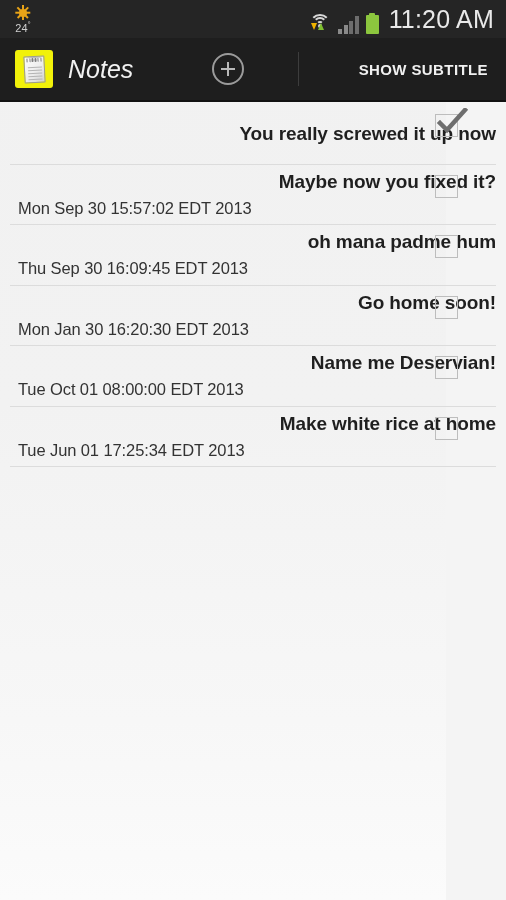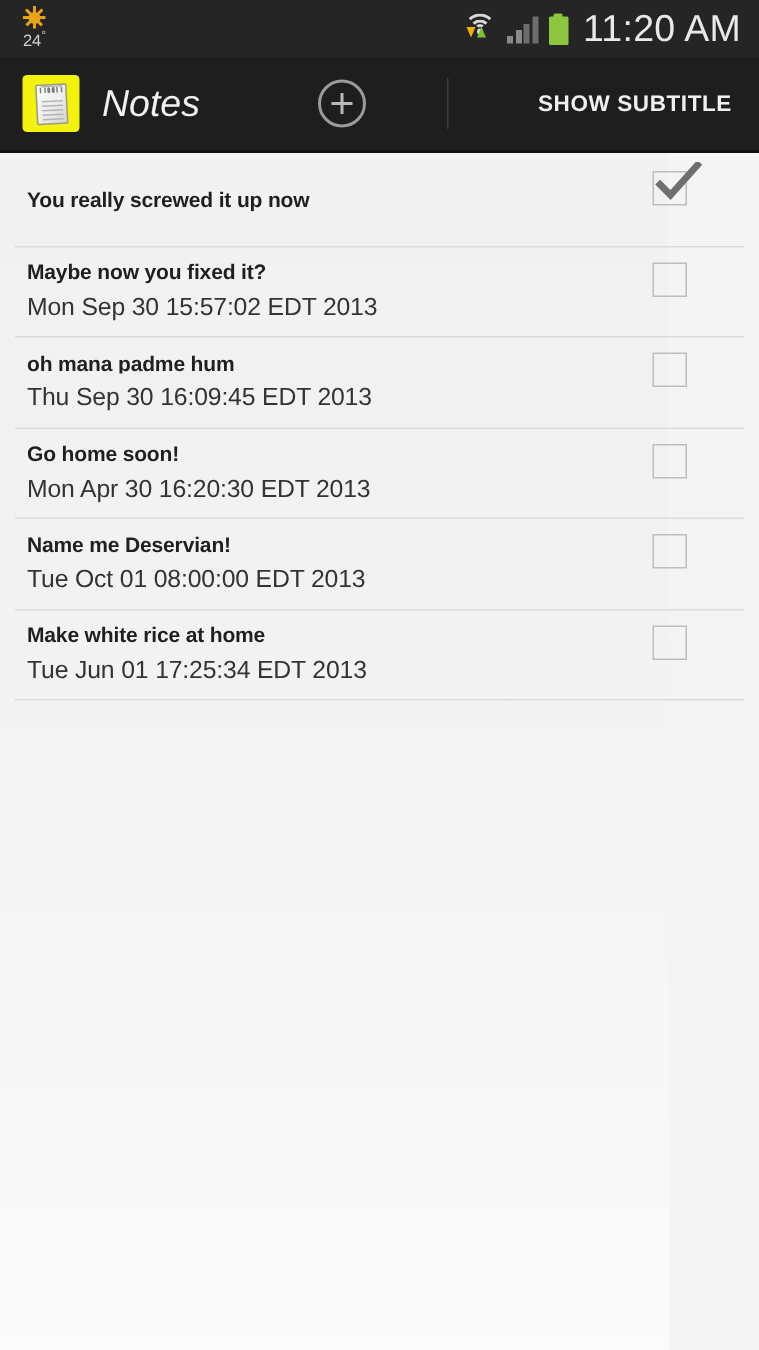--- a/index.html
+++ b/index.html
@@ -41,21 +41,21 @@
   .ray.r2 { transform:rotate(45deg); }
   .ray.r3 { transform:rotate(90deg); }
   .ray.r4 { transform:rotate(135deg); }
   .temp {
     font-size:11px; color:#cfcfcf; margin-top:1px;
     letter-spacing:0px; white-space:nowrap;
   }
   .temp .deg { font-size:8px; vertical-align:super; }
 
   #status-right {
-    margin-left:auto; display:flex; align-items:center;
+    margin-left:auto; display:flex; align-items:flex-end;
     padding-right:12px; gap:7px;
   }
   
   .wifi { position:relative; width:22px; height:20px; }
   .arc {
     position:absolute; left:50%; transform:translateX(-50%);
     border:2.4px solid #d8d8d8; border-bottom-color:transparent;
     border-left-color:transparent; border-right-color:transparent;
     border-radius:50%;
   }
@@ -168,23 +168,23 @@
     padding:0 10px;
   }
   .row-inner {
     position:relative; height:100%;
     border-bottom:1px solid #dcdcdc;
     display:flex; align-items:center;
   }
   .note-row:last-child .row-inner { border-bottom:1px solid #dcdcdc; }
   .row-text { padding-left:8px; flex:1; min-width:0; }
   .note-title {
-    font-size:14px; font-weight:bold; color:#1f1f1f;
+    font-size:19px; font-weight:bold; color:#1f1f1f;
     line-height:1.05; letter-spacing:-0.1px;
-    white-space:nowrap; overflow:hidden;
+    white-space:nowrap; overflow:hidden;text-align:right;
   }
   .note-date {
     font-size:16.5px; font-weight:400; color:#333333;
     line-height:1.05; margin-top:8px; letter-spacing:-0.1px;
     white-space:nowrap; overflow:hidden;
   }
   .checkbox {
     position:absolute; right:38px; top:10px;
     width:23px; height:23px;
     border:1.5px solid #bdbdbd;
@@ -310,21 +310,21 @@
           <div class="note-date">Thu Sep 30 16:09:45 EDT 2013</div>
         </div>
         <div class="checkbox"></div>
       </div>
     </div>
 
     <div class="note-row">
       <div class="row-inner">
         <div class="row-text">
           <div class="note-title">Go home soon!</div>
-          <div class="note-date">Mon Apr 30 16:20:30 EDT 2013</div>
+          <div class="note-date">Mon Jan 30 16:20:30 EDT 2013</div>
         </div>
         <div class="checkbox"></div>
       </div>
     </div>
 
     <div class="note-row">
       <div class="row-inner">
         <div class="row-text">
           <div class="note-title">Name me Deservian!</div>
           <div class="note-date">Tue Oct 01 08:00:00 EDT 2013</div>

